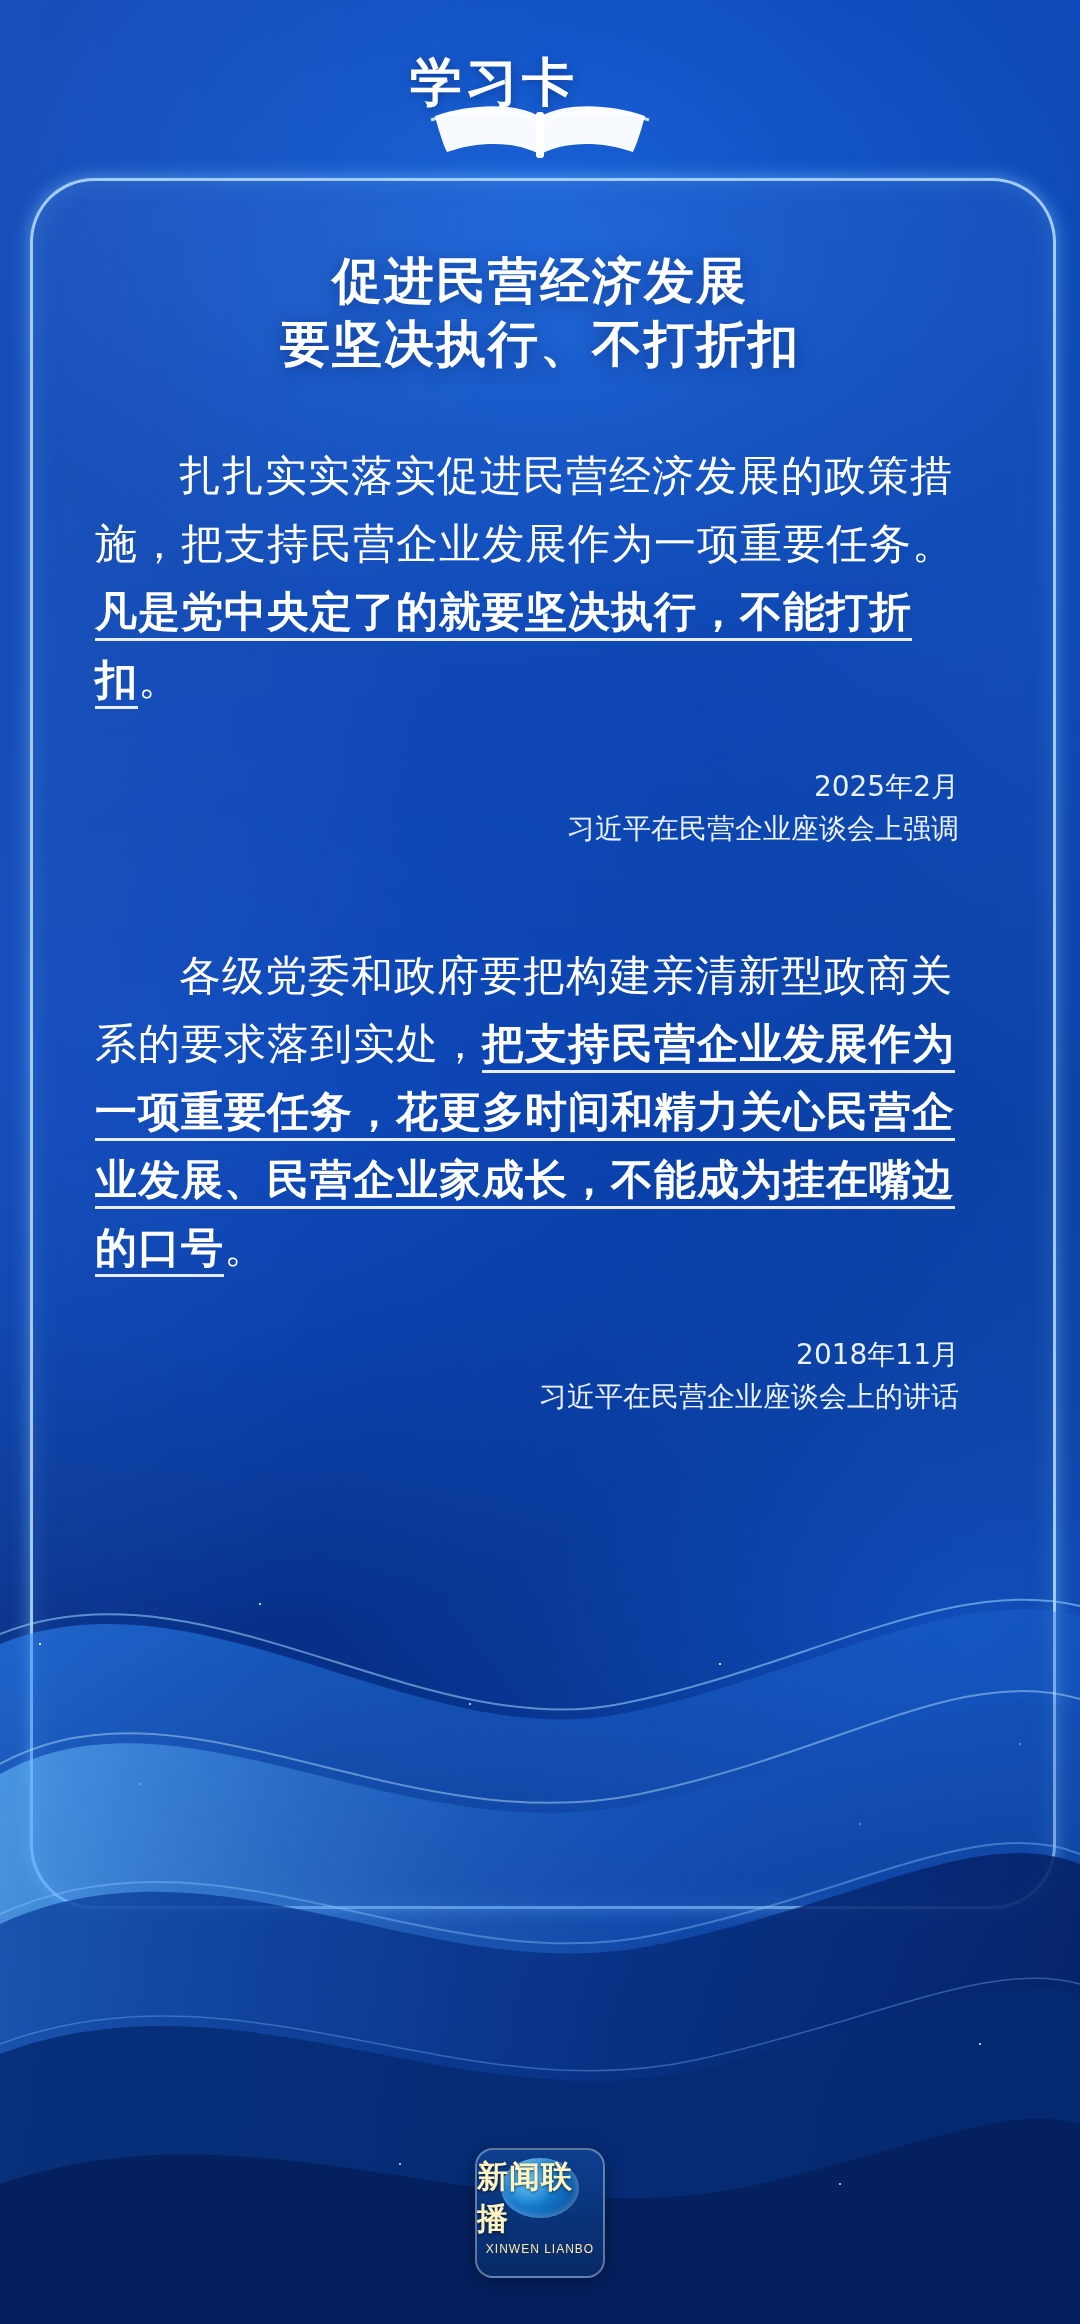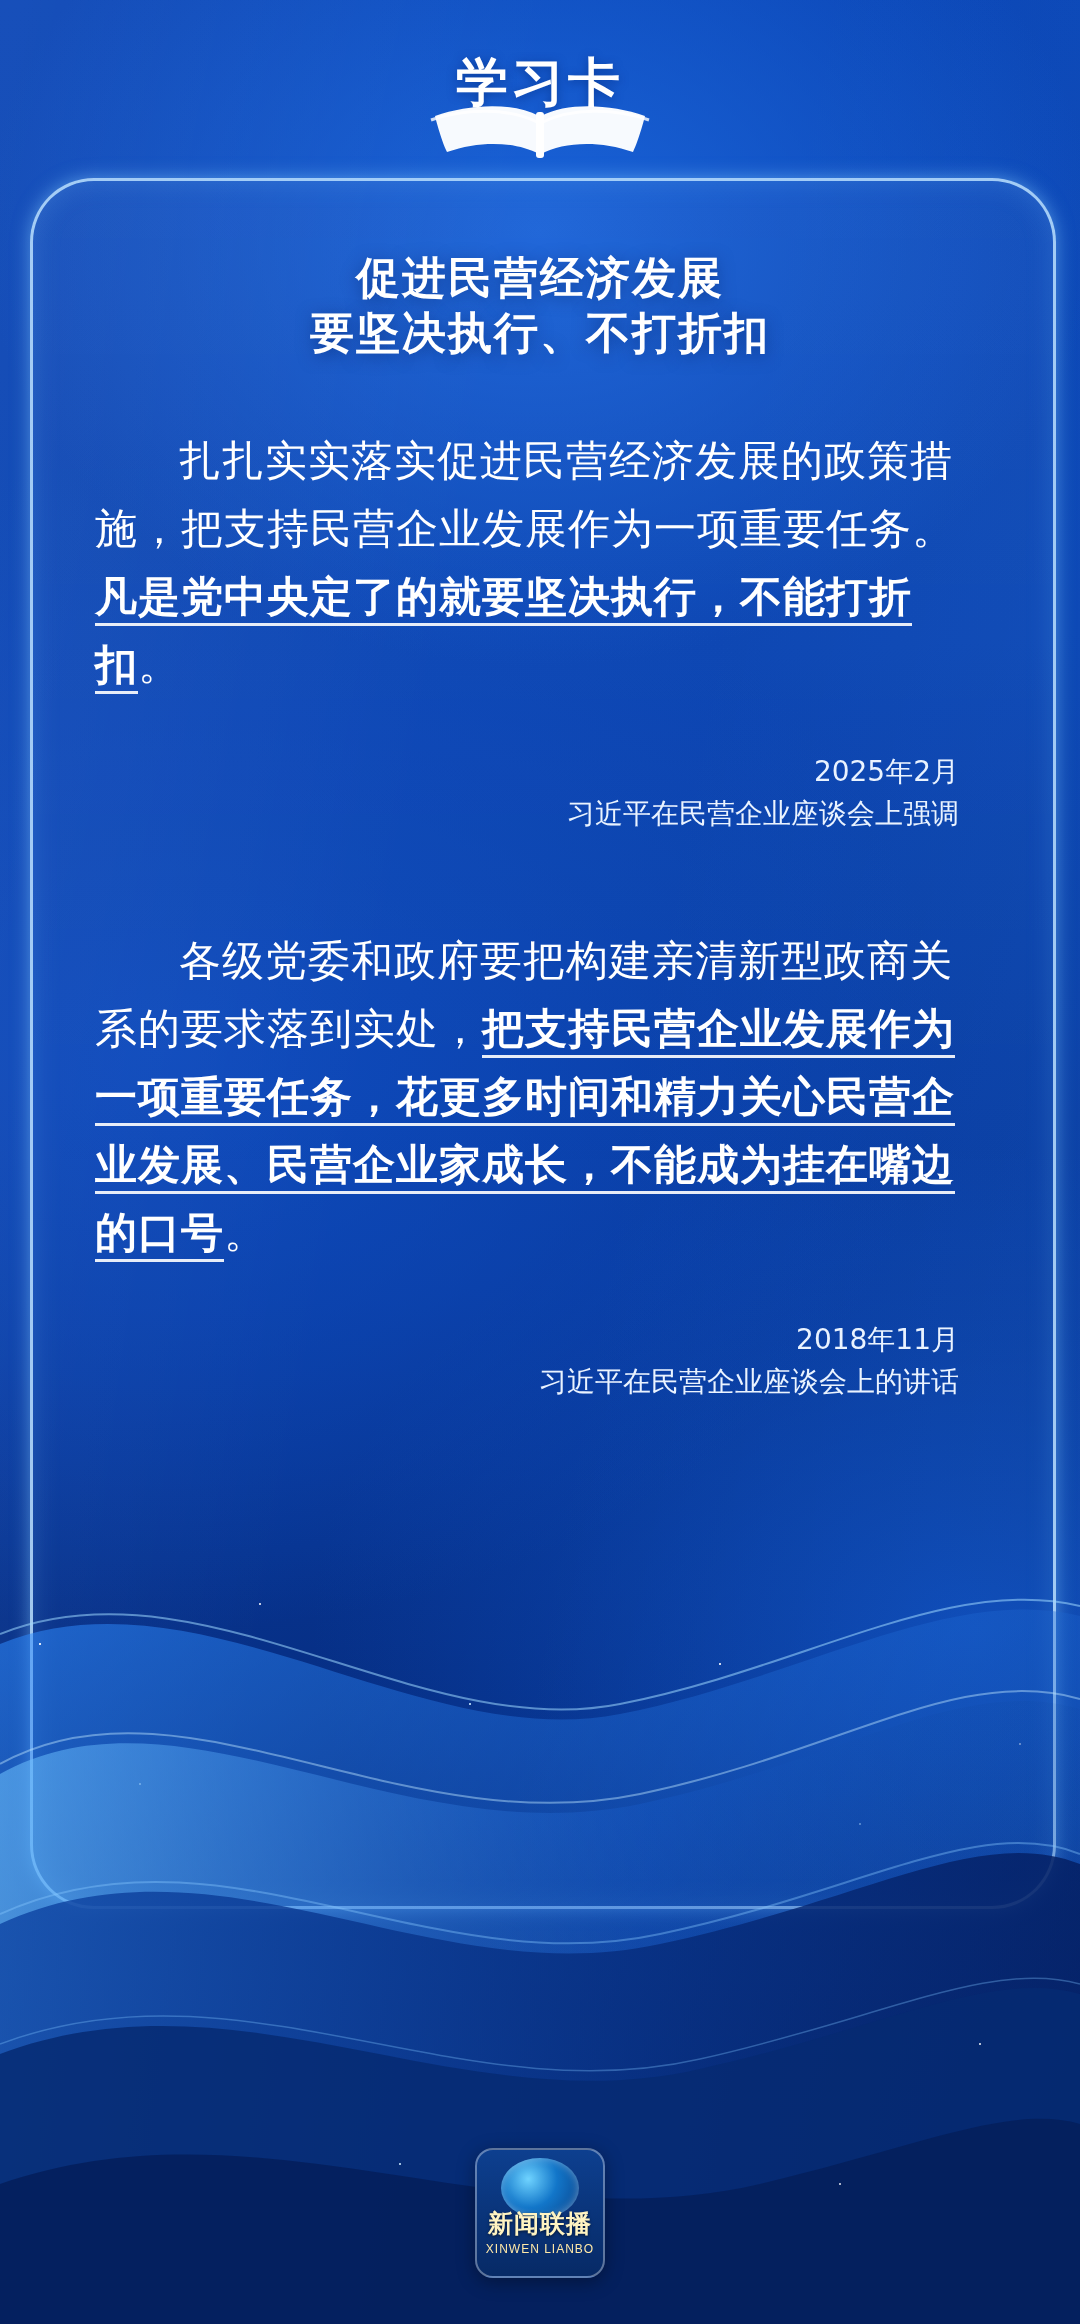--- a/index.html
+++ b/index.html
@@ -46,21 +46,20 @@
   .logo-wrap {
     position: relative;
     width: 260px;
     height: 120px;
   }
   .logo-text {
     position: absolute;
     top: 2px;
     left: 0;
     right: 0;
-    text-align: center;
     font-size: 52px;
     font-weight: bold;
     color: #ffffff;
     letter-spacing: 4px;
     font-family: "DejaVu Sans", "Liberation Sans", sans-serif;
     text-shadow: 0 2px 10px rgba(0,40,120,0.55);
   }
   .logo-book {
     position: absolute;
     bottom: 4px;
@@ -87,21 +86,21 @@
   
   .content {
     position: absolute;
     left: 95px;
     top: 230px;
     width: 890px;
     color: #ffffff;
   }
   .title {
     text-align: center;
-    font-size: 44px;
+    font-size: 50px;
     line-height: 1.26;
     font-weight: bold;
     letter-spacing: 2px;
     margin: 0 0 66px 0;
     padding-top: 20px;
     text-shadow: 0 3px 16px rgba(0,30,100,0.5);
     font-family: "DejaVu Sans", "Liberation Sans", sans-serif;
   }
   .title span { display: block; }
 
@@ -199,21 +198,21 @@
     width: 78px;
     height: 60px;
     border-radius: 50%;
     background:
       radial-gradient(circle at 35% 35%, #6fd3ff 0%, #1276c9 45%, #0a3f86 100%);
     box-shadow: inset 0 0 8px rgba(255,255,255,0.4);
   }
   .badge-cn {
     position: relative;
     z-index: 2;
-    font-size: 25px;
+    font-size: 31px;
     font-weight: bold;
     color: #fff4c2;
     letter-spacing: 1px;
     margin-bottom: 2px;
     font-family: "DejaVu Sans", "Liberation Sans", sans-serif;
     text-shadow: 0 1px 3px rgba(0,0,0,0.6);
   }
   .badge-en {
     position: relative;
     z-index: 2;

